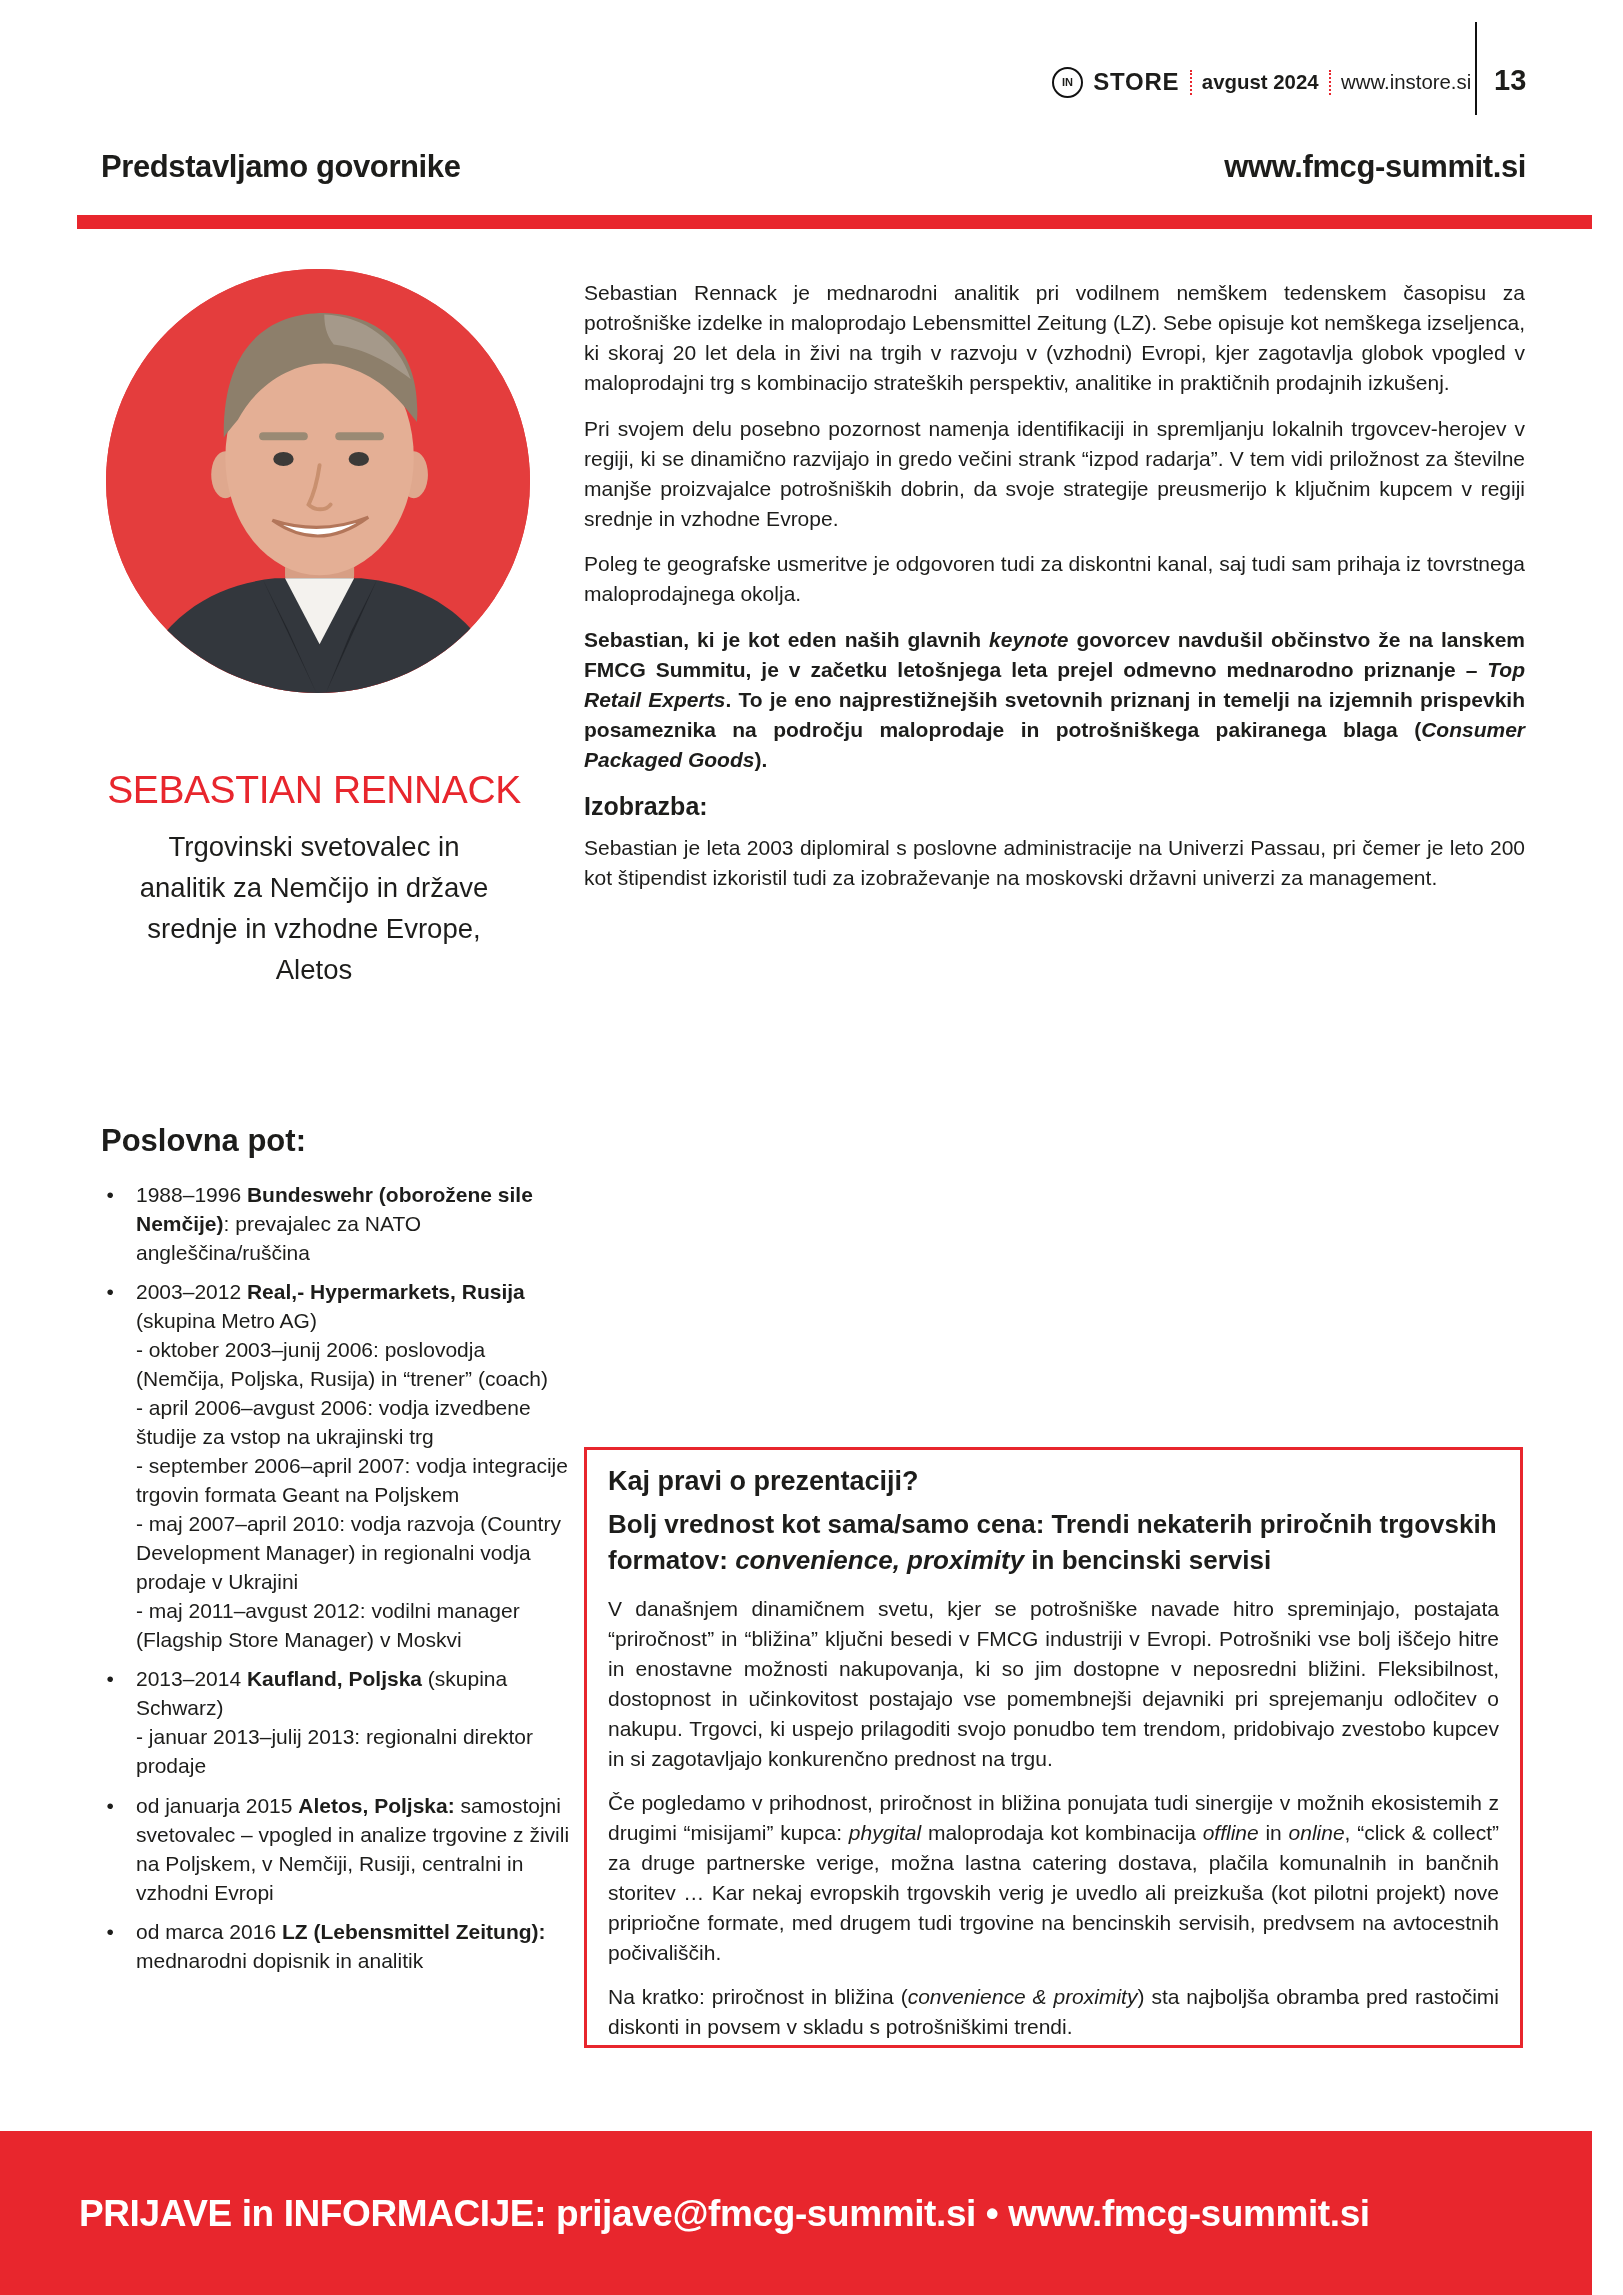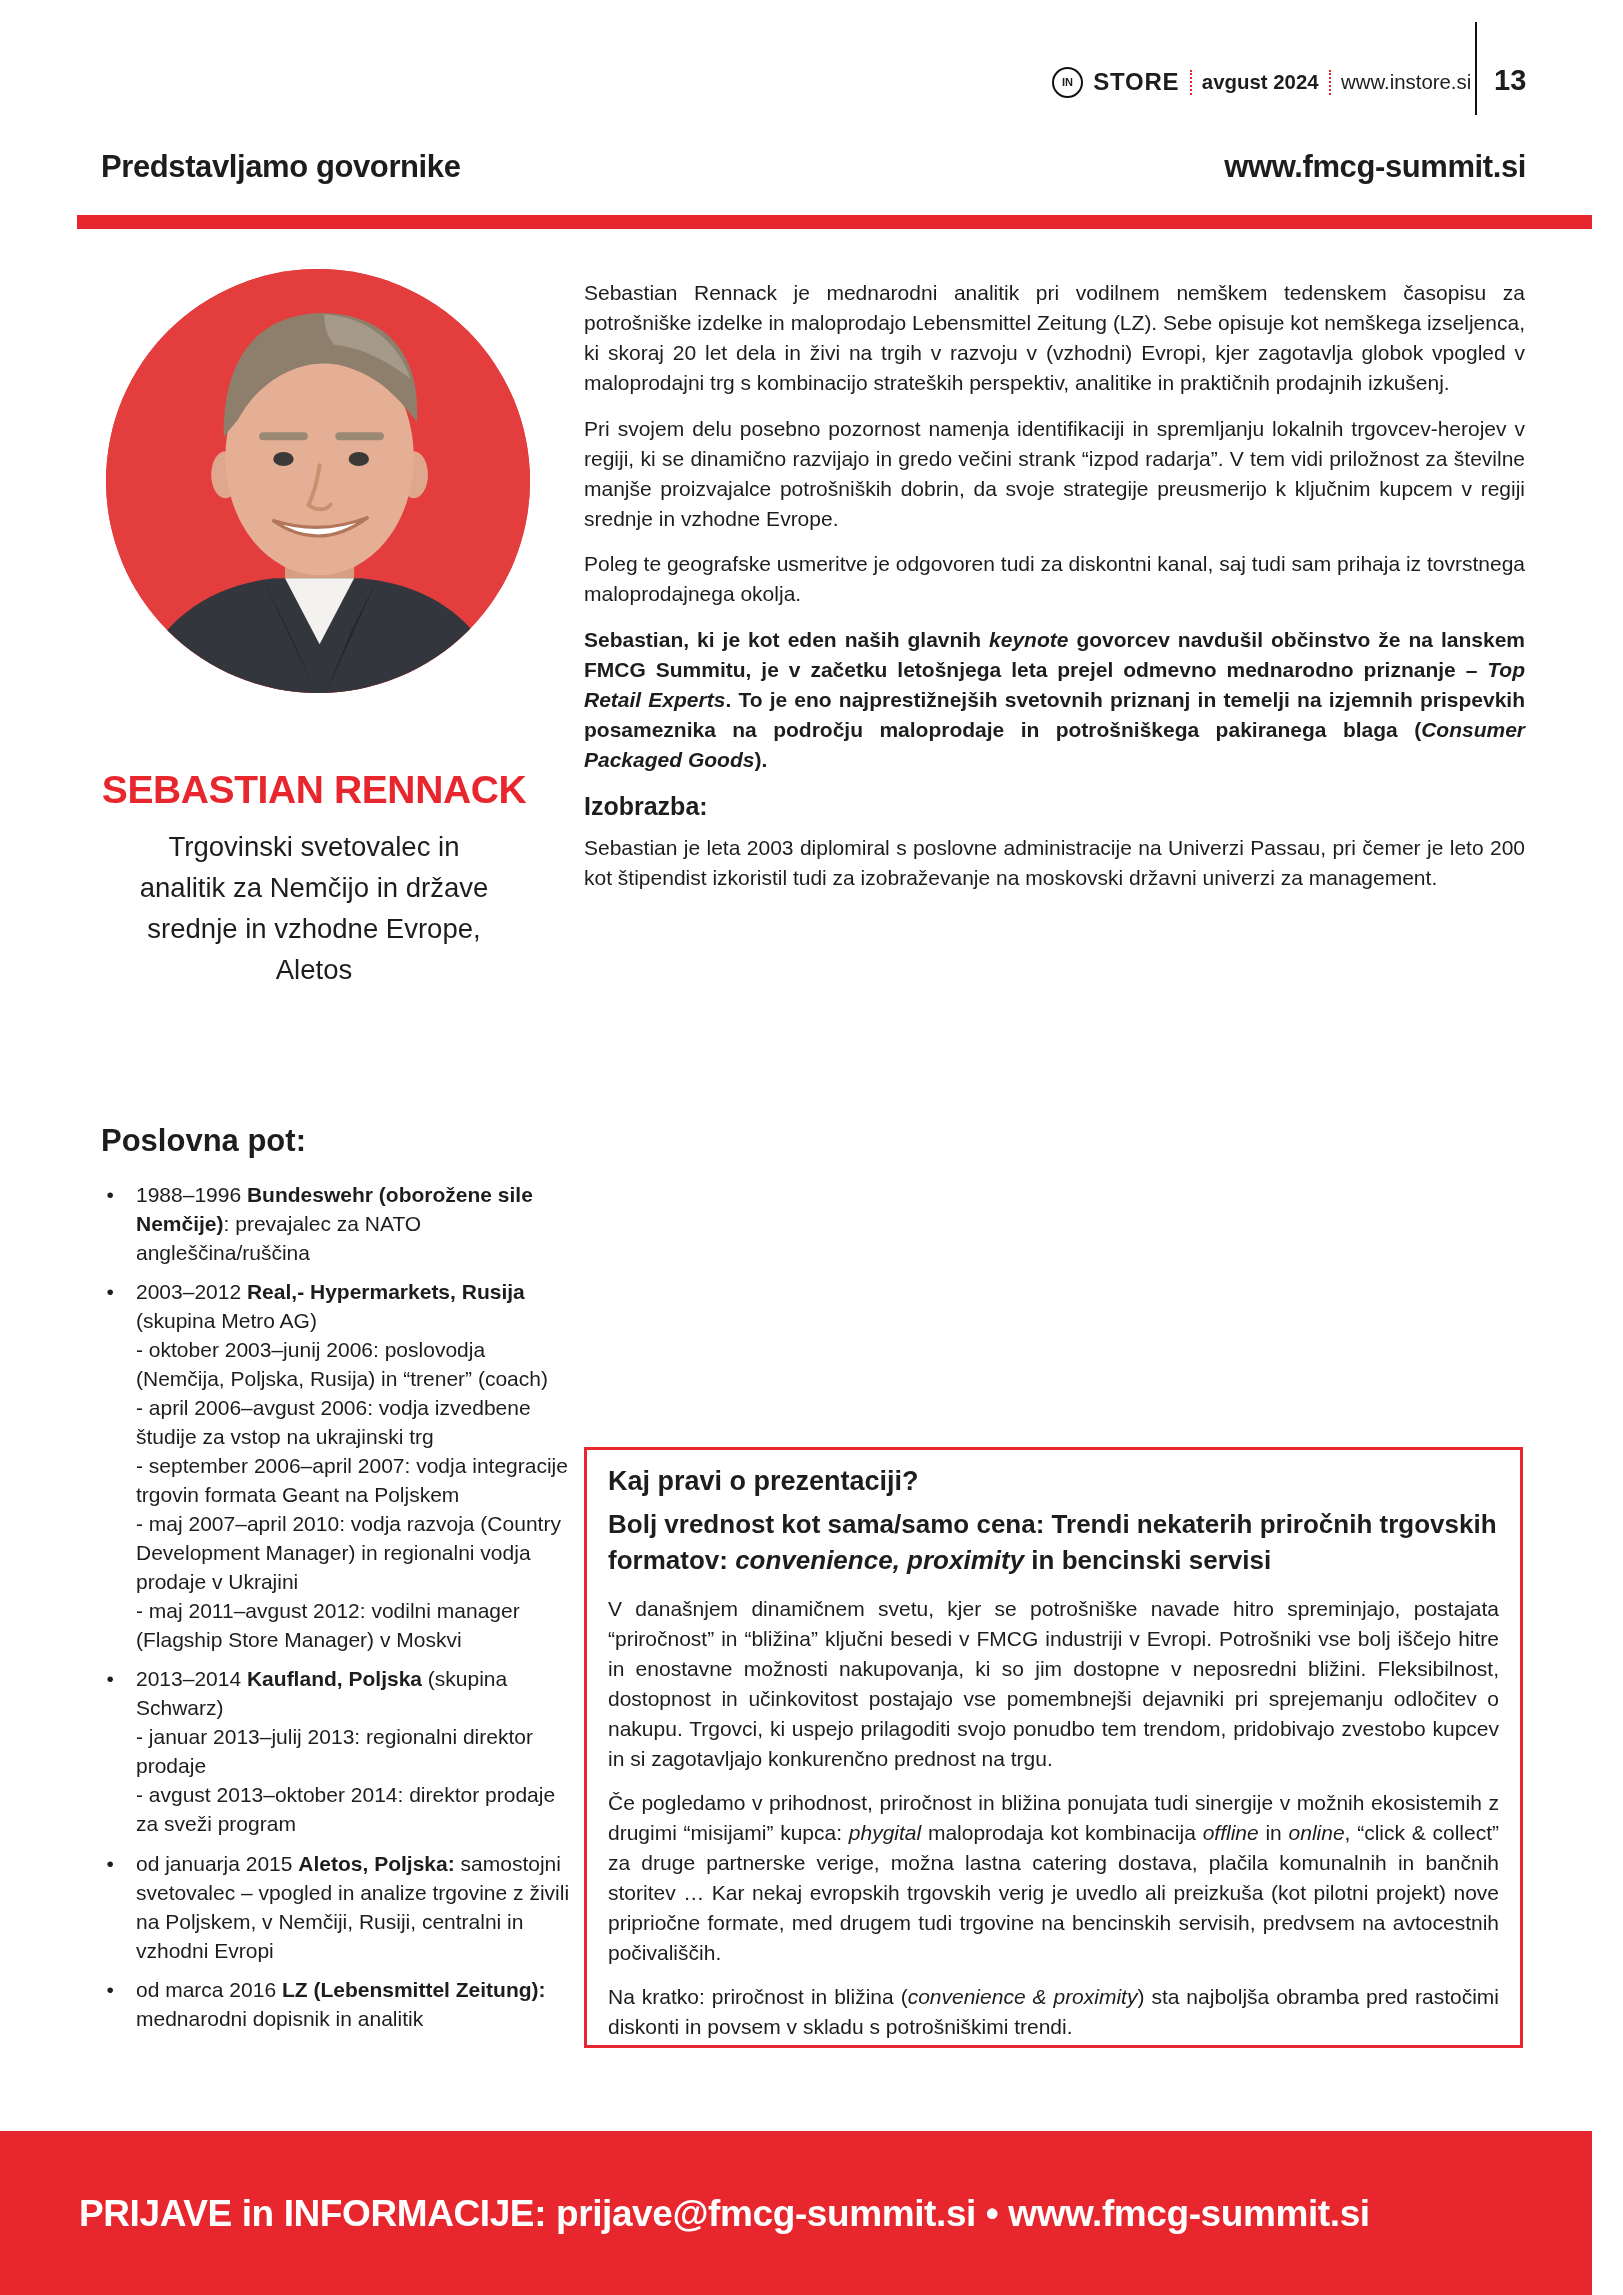--- a/index.html
+++ b/index.html
@@ -40,21 +40,21 @@
   }
   .red-rule{position:absolute;top:215px;left:77px;width:1546px;height:14px;background:#e8262d;}
 
   
   .photo{
     position:absolute;left:106px;top:269px;width:424px;height:424px;
     border-radius:50%;overflow:hidden;background:#e43d3d;
   }
   .speaker-name{
     position:absolute;left:77px;top:768px;width:474px;
-    text-align:center;color:#e8262d;font-weight:bold;font-size:39px;letter-spacing:-0.4px;
+    text-align:center;color:#e8262d;font-weight:normal;font-size:39px;letter-spacing:-0.4px;
   }
   .speaker-role{
     position:absolute;left:77px;top:826px;width:474px;
     text-align:center;font-size:27.5px;line-height:41px;white-space:pre-line;
   }
   .career-heading{
     position:absolute;left:101px;top:1123px;font-weight:bold;font-size:31px;
   }
   .career-list{
     position:absolute;left:101px;top:1180px;width:471px;
@@ -149,21 +149,21 @@
   <div class="speaker-name">SEBASTIAN RENNACK</div>
   <div class="speaker-role">Trgovinski svetovalec in
 analitik za Nemčijo in države
 srednje in vzhodne Evrope,
 Aletos</div>
 
   <div class="career-heading">Poslovna pot:</div>
   <ul class="career-list">
     <li><span>1988–1996 </span><span class="b">Bundeswehr (oborožene sile Nemčije)</span><span>: prevajalec za NATO angleščina/ruščina</span></li>
     <li><span>2003–2012 </span><span class="b">Real,- Hypermarkets, Rusija</span><span> (skupina Metro AG)</span><br><span>- oktober 2003–junij 2006: poslovodja (Nemčija, Poljska, Rusija) in “trener” (coach)</span><br><span>- april 2006–avgust 2006: vodja izvedbene študije za vstop na ukrajinski trg</span><br><span>- september 2006–april 2007: vodja integracije trgovin formata Geant na Poljskem</span><br><span>- maj 2007–april 2010: vodja razvoja (Country Development Manager) in regionalni vodja prodaje v Ukrajini</span><br><span>- maj 2011–avgust 2012: vodilni manager (Flagship Store Manager) v Moskvi</span></li>
-    <li><span>2013–2014 </span><span class="b">Kaufland, Poljska</span><span> (skupina Schwarz)</span><br><span>- januar 2013–julij 2013: regionalni direktor prodaje</span><br><span>- avgust 2013–oktober 2014: direktor prodaje za sveži program</span></li>
+    <li><span>2013–2014 </span><span class="b">Kaufland, Poljska</span><span> (skupina Schwarz)</span><br><span>- januar 2013–julij 2013: regionalni direktor prodaje</span><br></li>
     <li><span>od januarja 2015 </span><span class="b">Aletos, Poljska:</span><span> samostojni svetovalec – vpogled in analize trgovine z živili na Poljskem, v Nemčiji, Rusiji, centralni in vzhodni Evropi</span></li>
     <li><span>od marca 2016 </span><span class="b">LZ (Lebensmittel Zeitung):</span><span> mednarodni dopisnik in analitik</span></li>
   </ul>
 
   <div class="bio">
     <p><span>Sebastian Rennack je mednarodni analitik pri vodilnem nemškem tedenskem časopisu za potrošniške izdelke in maloprodajo Lebensmittel Zeitung (LZ). Sebe opisuje kot nemškega izseljenca, ki skoraj 20 let dela in živi na trgih v razvoju v (vzhodni) Evropi, kjer zagotavlja globok vpogled v maloprodajni trg s kombinacijo strateških perspektiv, analitike in praktičnih prodajnih izkušenj.</span></p>
     <p><span>Pri svojem delu posebno pozornost namenja identifikaciji in spremljanju lokalnih trgovcev-herojev v regiji, ki se dinamično razvijajo in gredo večini strank “izpod radarja”. V tem vidi priložnost za številne manjše proizvajalce potrošniških dobrin, da svoje strategije preusmerijo k ključnim kupcem v regiji srednje in vzhodne Evrope.</span></p>
     <p><span>Poleg te geografske usmeritve je odgovoren tudi za diskontni kanal, saj tudi sam prihaja iz tovrstnega maloprodajnega okolja.</span></p>
     <p class="bold-par"><span class="b">Sebastian, ki je kot eden naših glavnih </span><span class="b i">keynote</span><span class="b"> govorcev navdušil občinstvo že na lanskem FMCG Summitu, je v začetku letošnjega leta prejel odmevno mednarodno priznanje – </span><span class="b i">Top Retail Experts</span><span class="b">. To je eno najprestižnejših svetovnih priznanj in temelji na izjemnih prispevkih posameznika na področju maloprodaje in potrošniškega pakiranega blaga (</span><span class="b i">Consumer Packaged Goods</span><span class="b">).</span></p>
     <div class="edu-heading">Izobrazba:</div>

